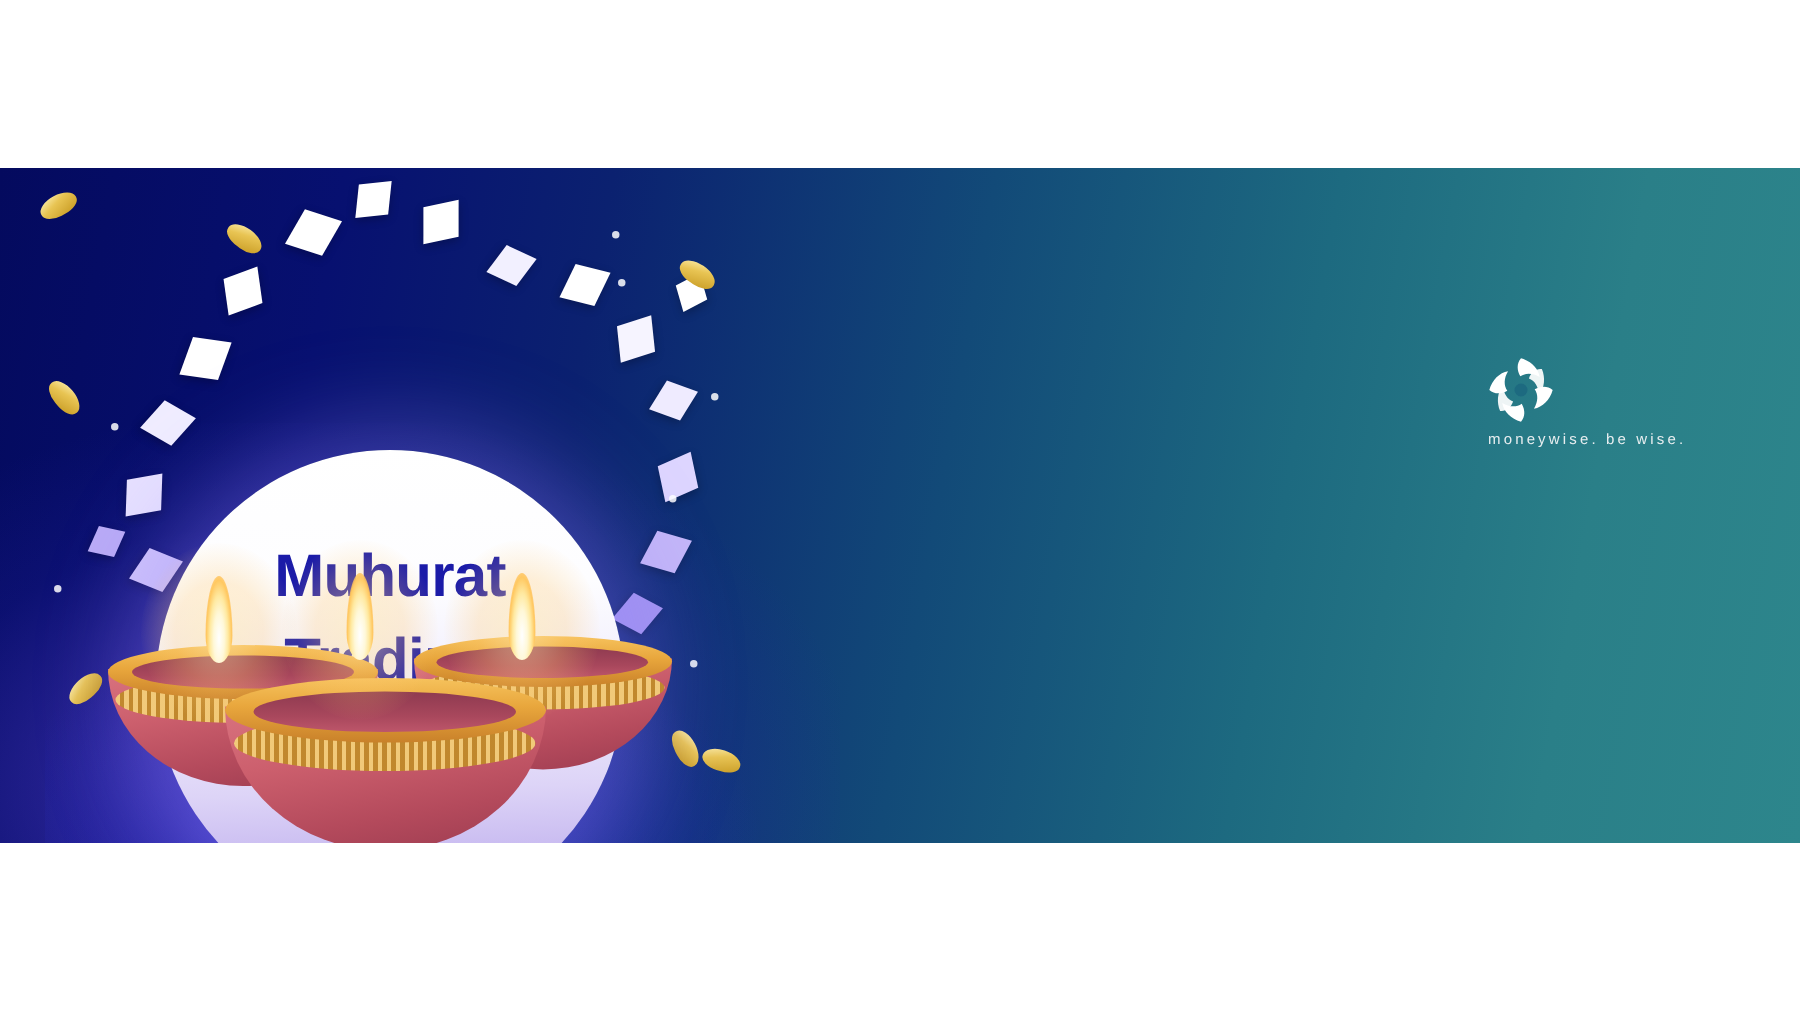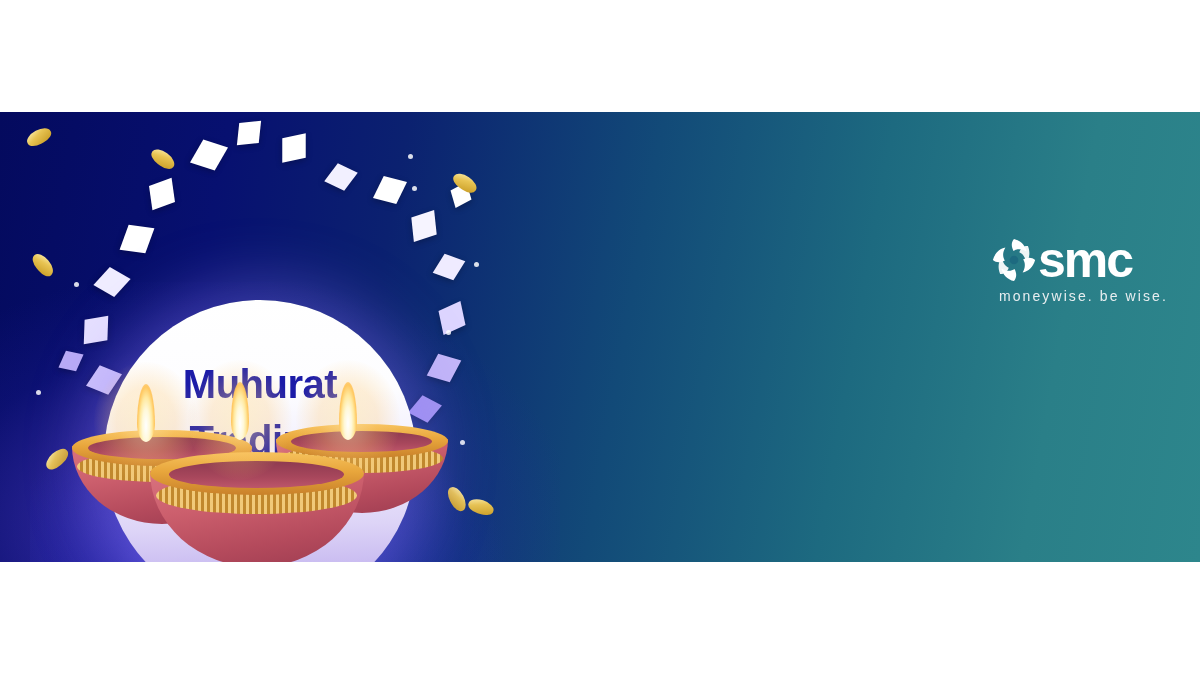--- a/index.html
+++ b/index.html
@@ -194,24 +194,24 @@
     font-weight: bold;
     font-size: 50px;
     line-height: 52px;
     letter-spacing: -2px;
   }
   .logo-tagline {
     position: absolute;
     left: 2px;
     top: 54px;
     width: 176px;
-    text-align: right;
+    text-align: left;
     color: #e8eef0;
     font-family: "Liberation Sans", sans-serif;
-    font-size: 14px;
+    font-size: 10px;
     font-weight: normal;
     letter-spacing: 2.1px;
   }
 </style>
 </head>
 <body>
 
 <div id="page">
 
   <div class="banner">
@@ -295,19 +295,18 @@
             <path d="M50 6 C64 10 74 20 76 32 C66 26 56 26 49 31 C44 22 44 13 50 6 Z"></path>
             <path d="M94 50 C90 64 80 74 68 76 C74 66 74 56 69 49 C78 44 87 44 94 50 Z"></path>
             <path d="M50 94 C36 90 26 80 24 68 C34 74 44 74 51 69 C56 78 56 87 50 94 Z"></path>
             <path d="M6 50 C10 36 20 26 32 24 C26 34 26 44 31 51 C22 56 13 56 6 50 Z"></path>
             <path d="M79 21 C84 33 83 47 75 56 C74 45 69 37 61 34 C64 25 71 20 79 21 Z" opacity="0.92"></path>
             <path d="M21 79 C16 67 17 53 25 44 C26 55 31 63 39 66 C36 75 29 80 21 79 Z" opacity="0.92"></path>
           </g>
           <circle cx="50" cy="50" r="9" fill="#1d6a80"></circle>
         </svg>
       </div>
-      <div class="logo-word">smc</div>
       <div class="logo-tagline">moneywise. be wise.</div>
     </div>
 
   </div>
 
 </div>
 
 </body></html>

